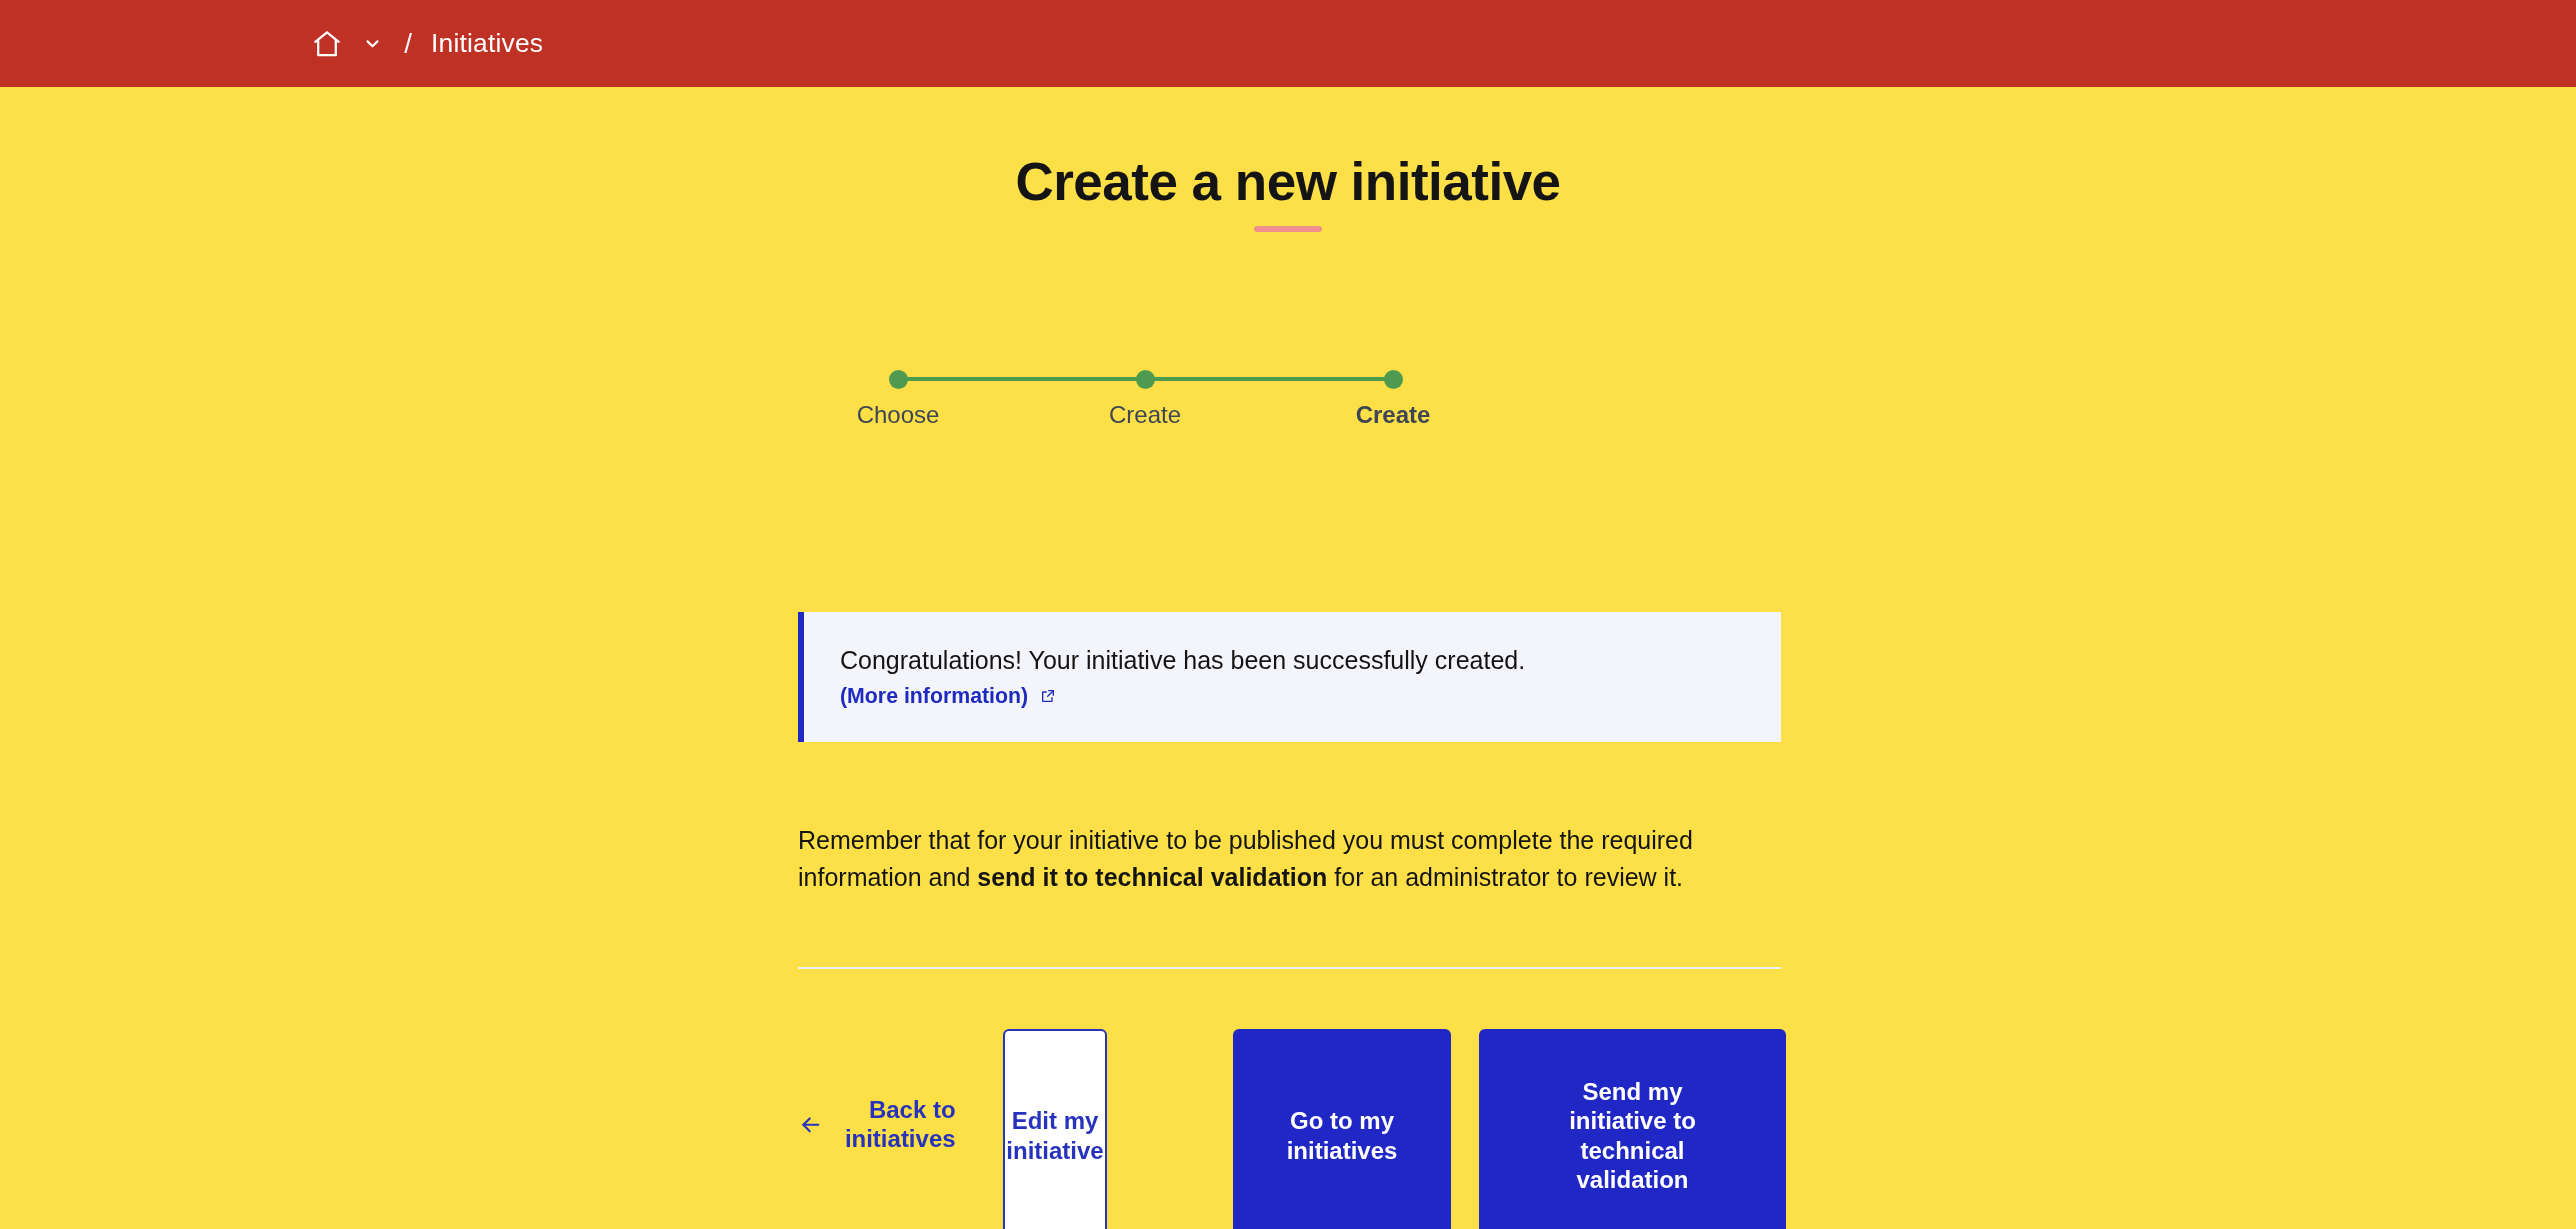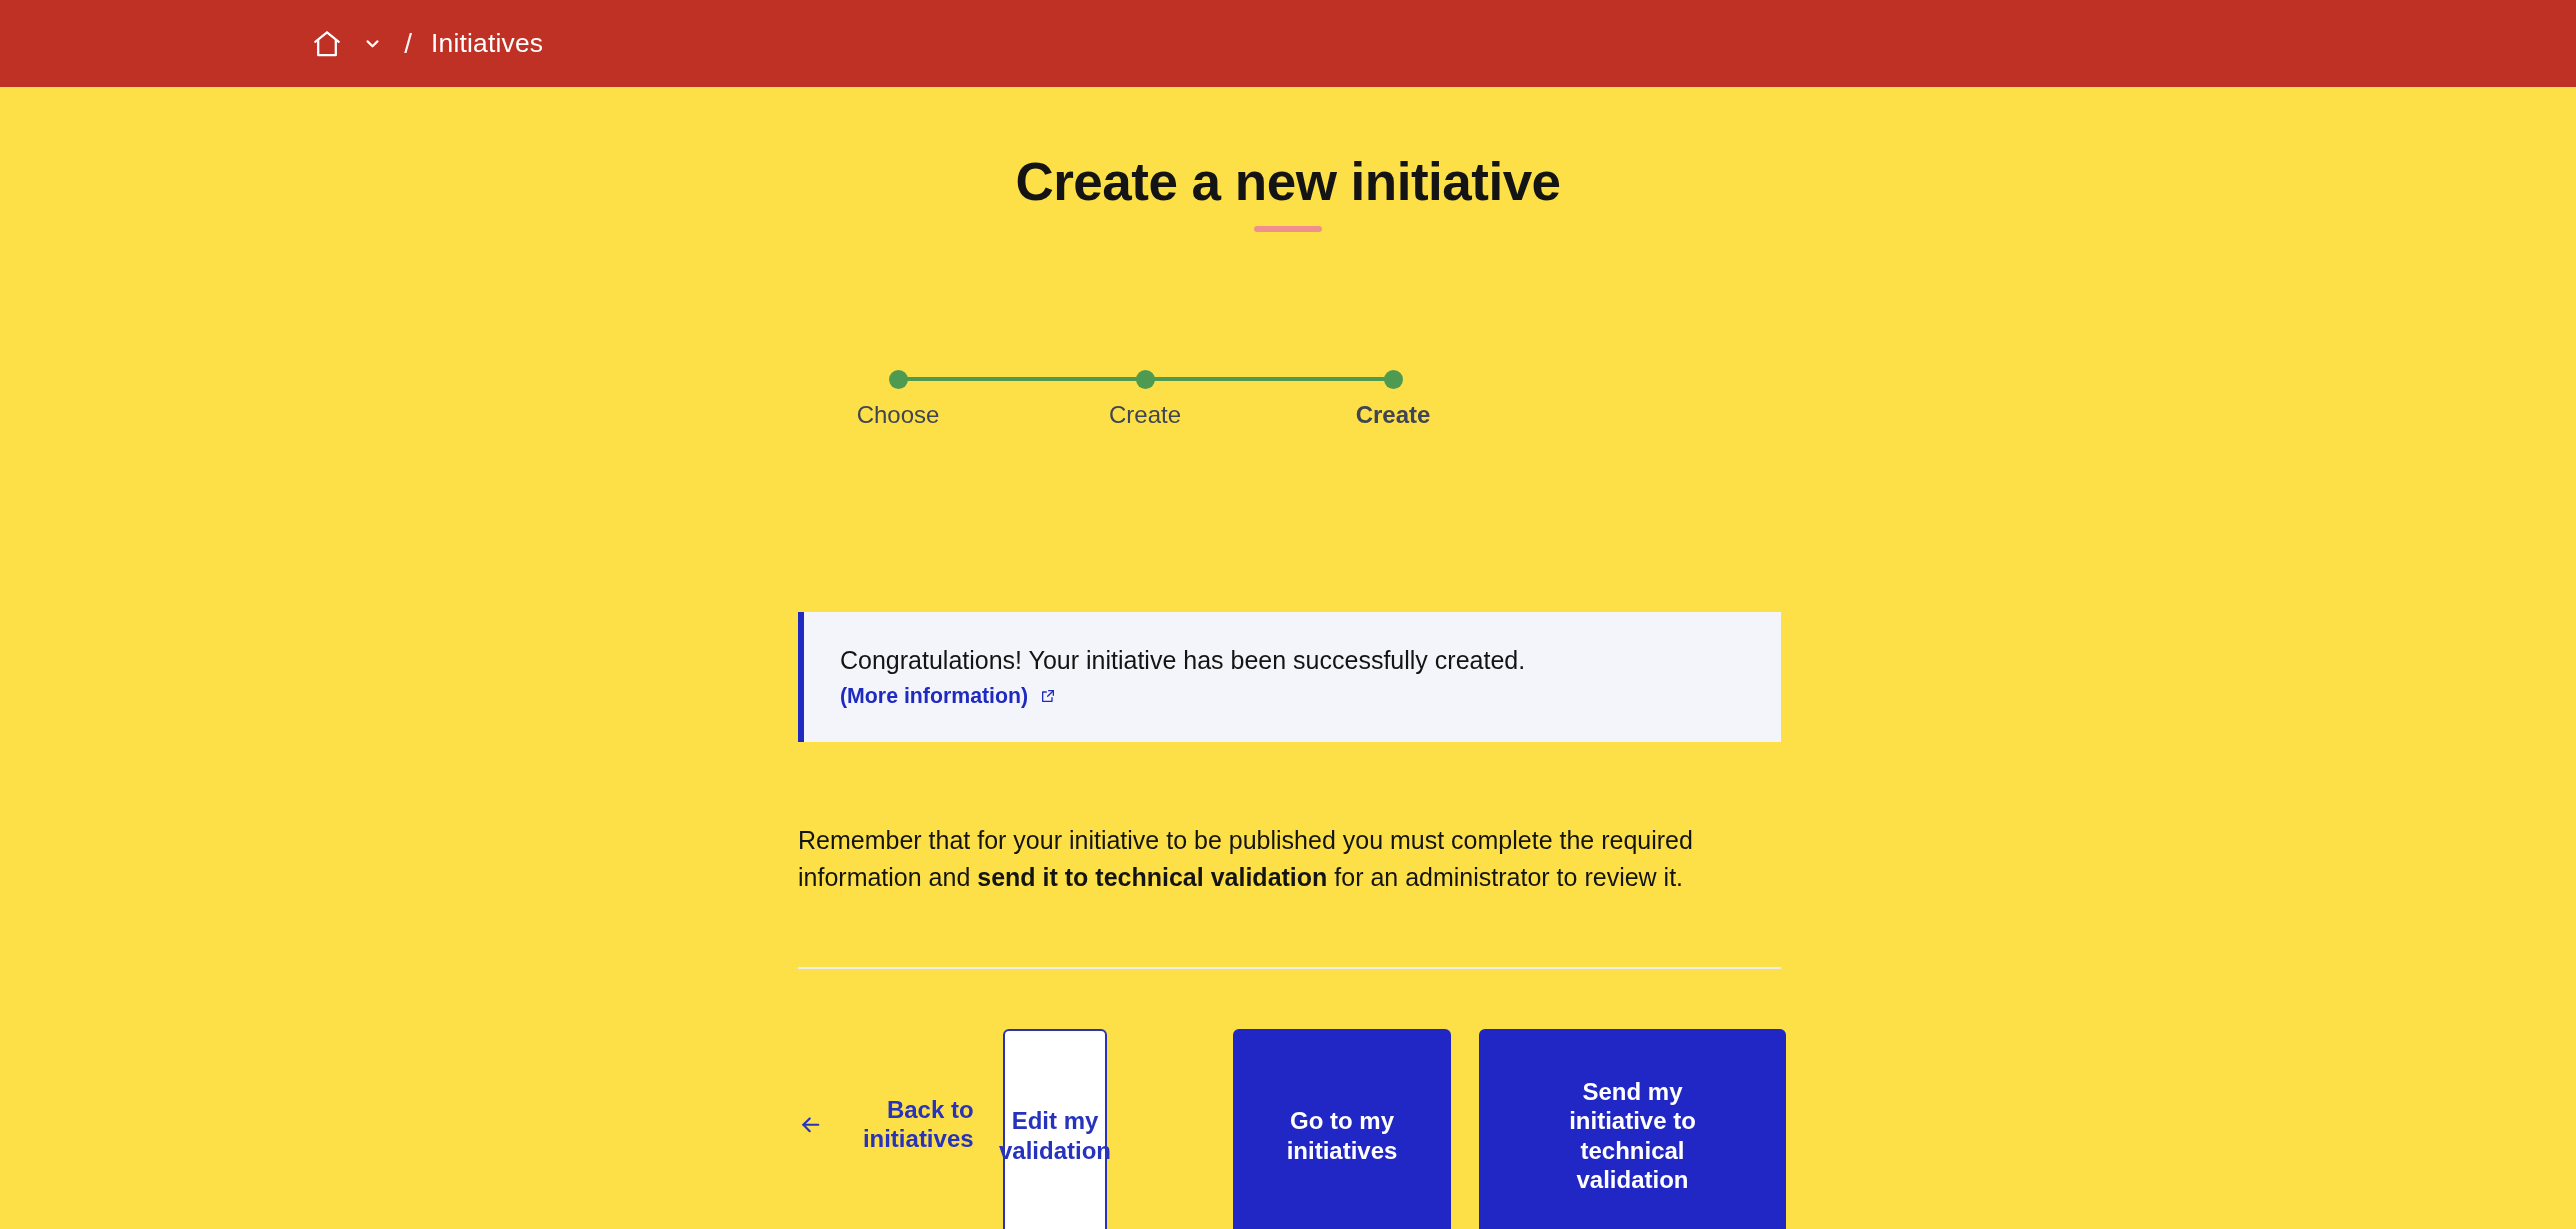--- a/index.html
+++ b/index.html
@@ -179,21 +179,21 @@
     left: 798px;
     top: 942px;
     width: 983px;
     height: 213px;
   }
   .back-link {
     position: absolute;
     left: 0;
     top: 67px;
     display: flex;
-    gap: 22px;
+    gap: 4px;
     text-decoration: none;
   }
   .back-link .back-arrow { display: flex; align-items: center; }
   .back-link .back-label {
     font-size: 24px;
     font-weight: 700;
     color: #2732bd;
     line-height: 1.2;
     text-align: right;
     max-width: 128px;
@@ -315,21 +315,21 @@
         <svg width="25.6" height="25.6" viewBox="0 0 24 24" fill="none" stroke="#2732bd" stroke-width="2" stroke-linecap="round" stroke-linejoin="round">
           <path d="M19 12H5"></path>
           <path d="M11 6l-6 6 6 6"></path>
         </svg>
       </span>
       <span class="back-label">Back to initiatives</span>
     </a>
 
     <button class="btn btn-outline">
       <span class="btn-inner">Edit my
-validation</span>
+initiative</span>
     </button>
 
     <button class="btn btn-primary-1">
       <span class="btn-inner">Go to my
 initiatives</span>
     </button>
 
     <button class="btn btn-primary-2">
       <span class="btn-inner">Send my
 initiative to

